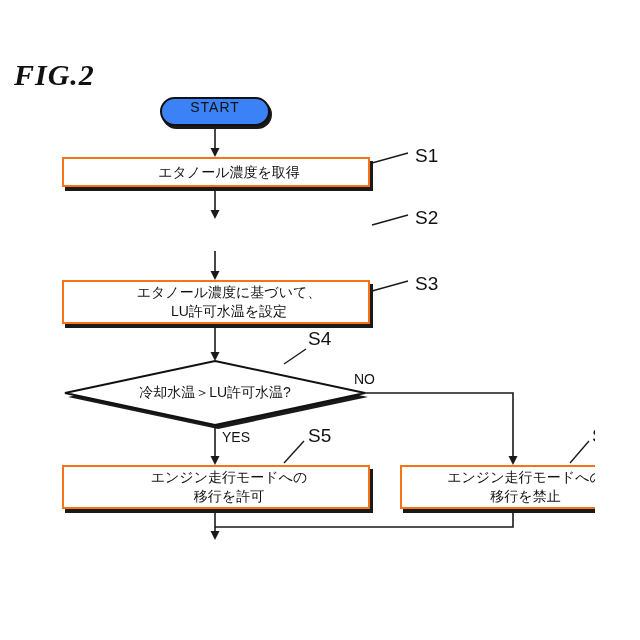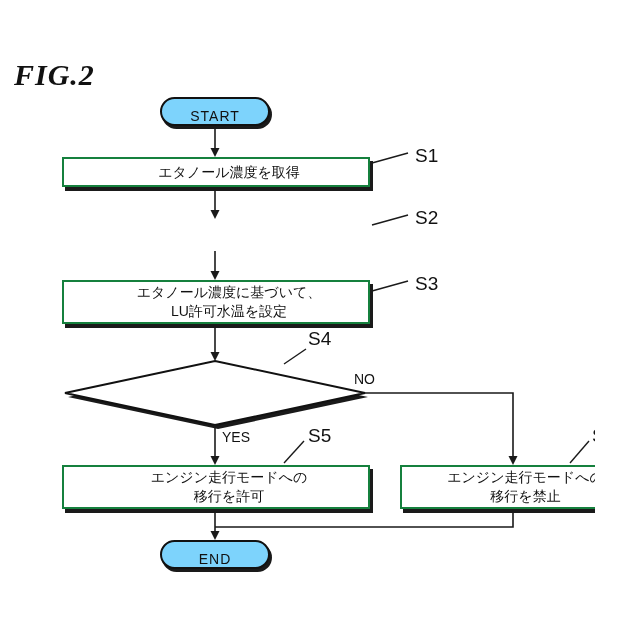--- a/index.html
+++ b/index.html
@@ -8,30 +8,30 @@
     font-family:"Liberation Sans", sans-serif; color:#111; overflow:hidden;
   }
   #connector-layer { position:absolute; left:0; top:0; width:640px; height:640px; }
   .fig-title {
     position:absolute; left:14px; top:58px;
     font-family:"Liberation Serif", serif; font-style:italic; font-weight:bold;
     font-size:30px; letter-spacing:1px;
   }
   .box {
     position:absolute; box-sizing:border-box;
-    background:#fff; border:2px solid #15803d;
+    background:#fff; border:2px solid #f97316;
     box-shadow:3px 4px 0 0 #1a1a1a;
     display:flex; align-items:center; justify-content:center;
     text-align:center; font-size:14px; line-height:1.35;padding-left:26px;
   }
   .oval {
     position:absolute; box-sizing:border-box;
-    background:#7dd3fc; border:2px solid #111; border-radius:16px;
+    background:#3b82f6; border:2px solid #111; border-radius:16px;
     box-shadow:2px 3px 0 0 #1a1a1a;
-    display:flex; align-items:flex-end; justify-content:center;
+    display:flex; align-items:flex-start; justify-content:center;
     font-size:14px; letter-spacing:1px;
   }
   .diamond-text {
     position:absolute; left:90px; top:384px; width:250px;
     text-align:center; font-size:14px;
   }
   .multiline { white-space:pre-line; }
   .slabel { position:absolute; font-size:19px; }
   .branch { position:absolute; font-size:14px; }
 </style>
@@ -108,34 +108,32 @@
   <div class="slabel" style="left:415px; top:145px;">S1</div>
 
   <div class="slabel" style="left:415px; top:207px;text-align:right;">S2</div>
 
   <div class="box" style="left:62px; top:280px; width:308px; height:44px;">
     <span class="multiline">エタノール濃度に基づいて、
 LU許可水温を設定</span>
   </div>
   <div class="slabel" style="left:415px; top:273px;">S3</div>
 
+  <div class="diamond-text">冷却水温＞LU許可水温?</div>
   <div class="slabel" style="left:308px; top:328px;">S4</div>
 
   <div class="branch" style="left:354px; top:371px;">NO</div>
   <div class="branch" style="left:222px; top:429px;">YES</div>
 
   <div class="box" style="left:62px; top:465px; width:308px; height:44px;">
     <span class="multiline">エンジン走行モードへの
 移行を許可</span>
   </div>
   <div class="slabel" style="left:308px; top:425px;">S5</div>
 
   <div class="box" style="left:400px; top:465px; width:225px; height:44px;">
     <span class="multiline">エンジン走行モードへの
 移行を禁止</span>
   </div>
   <div class="slabel" style="left:592px; top:425px;">S6</div>
 
-  <div class="oval" style="left:160px; top:540px; width:110px; height:29px;">
-    <span>END</span>
-  </div>
 
 </div>
 
 </body></html>

